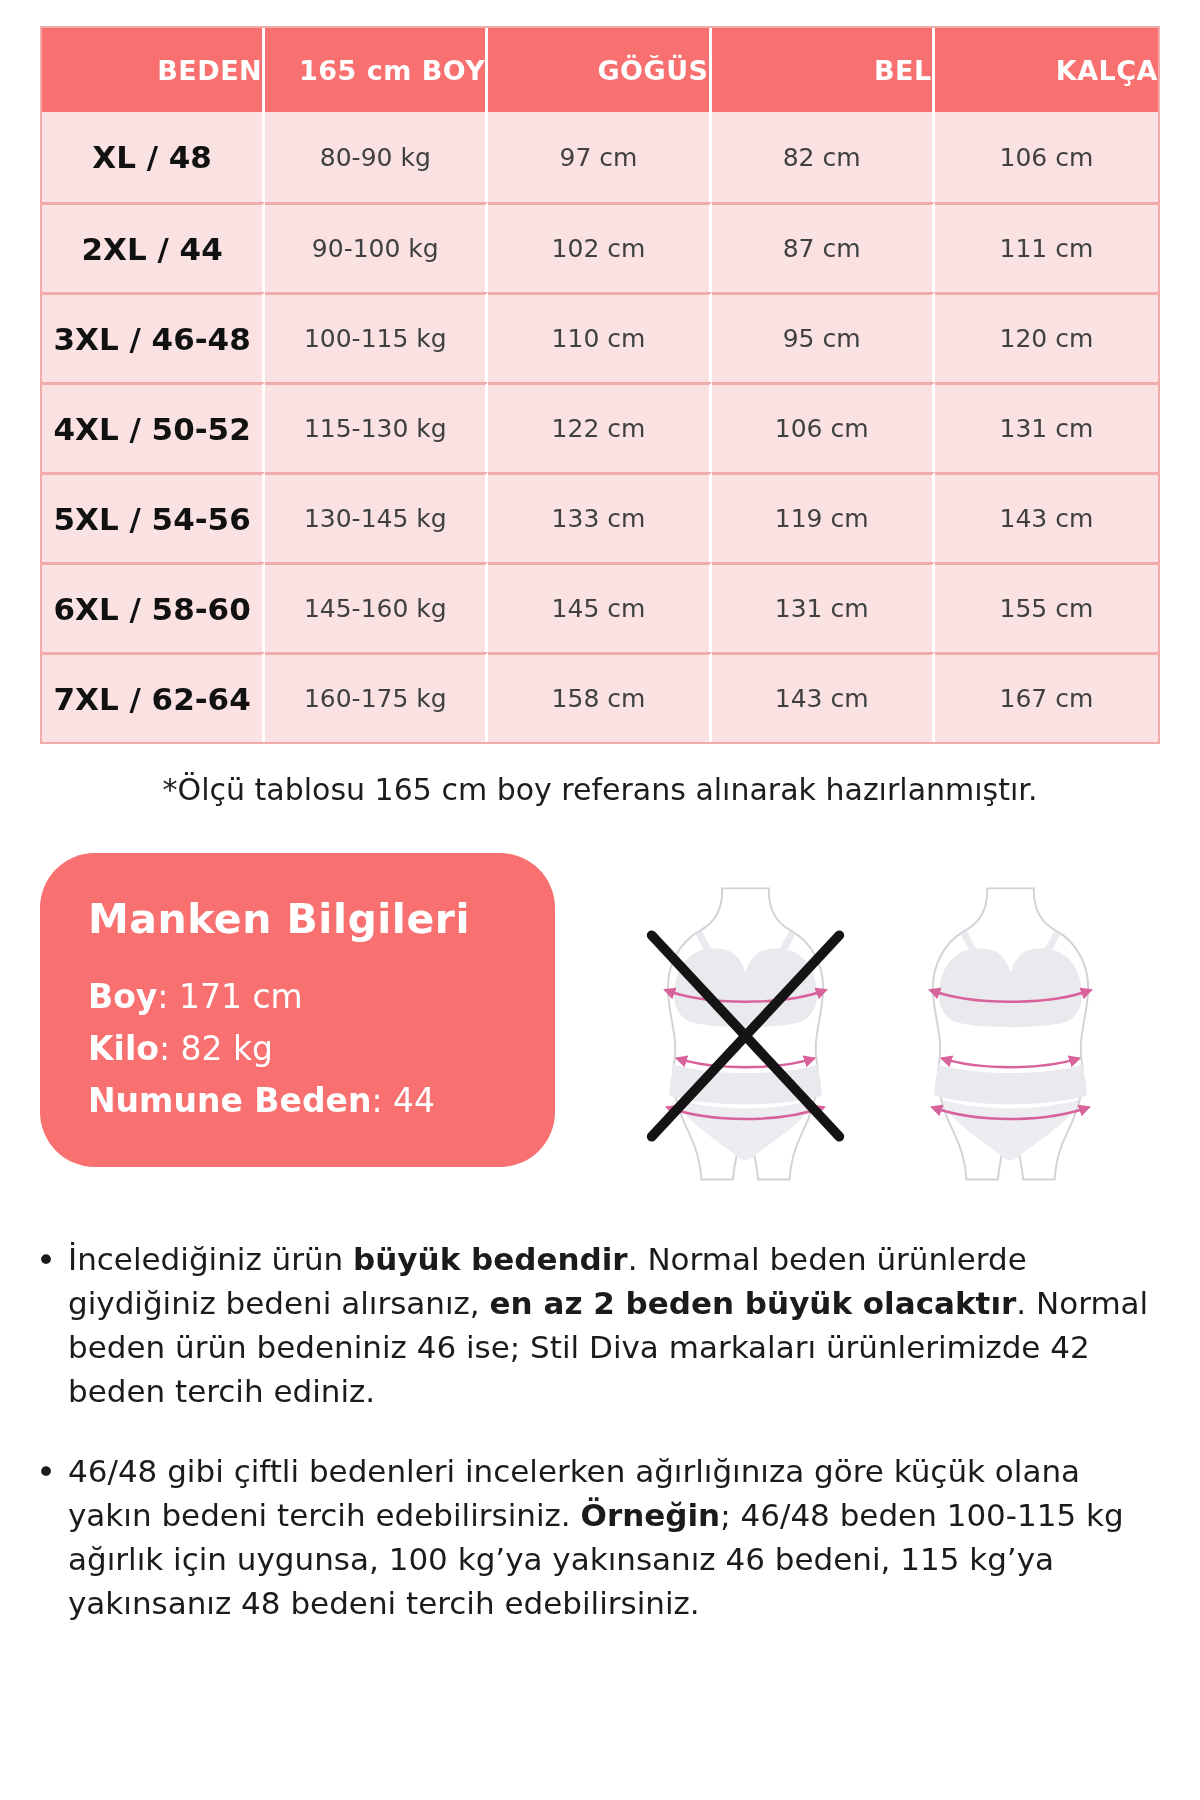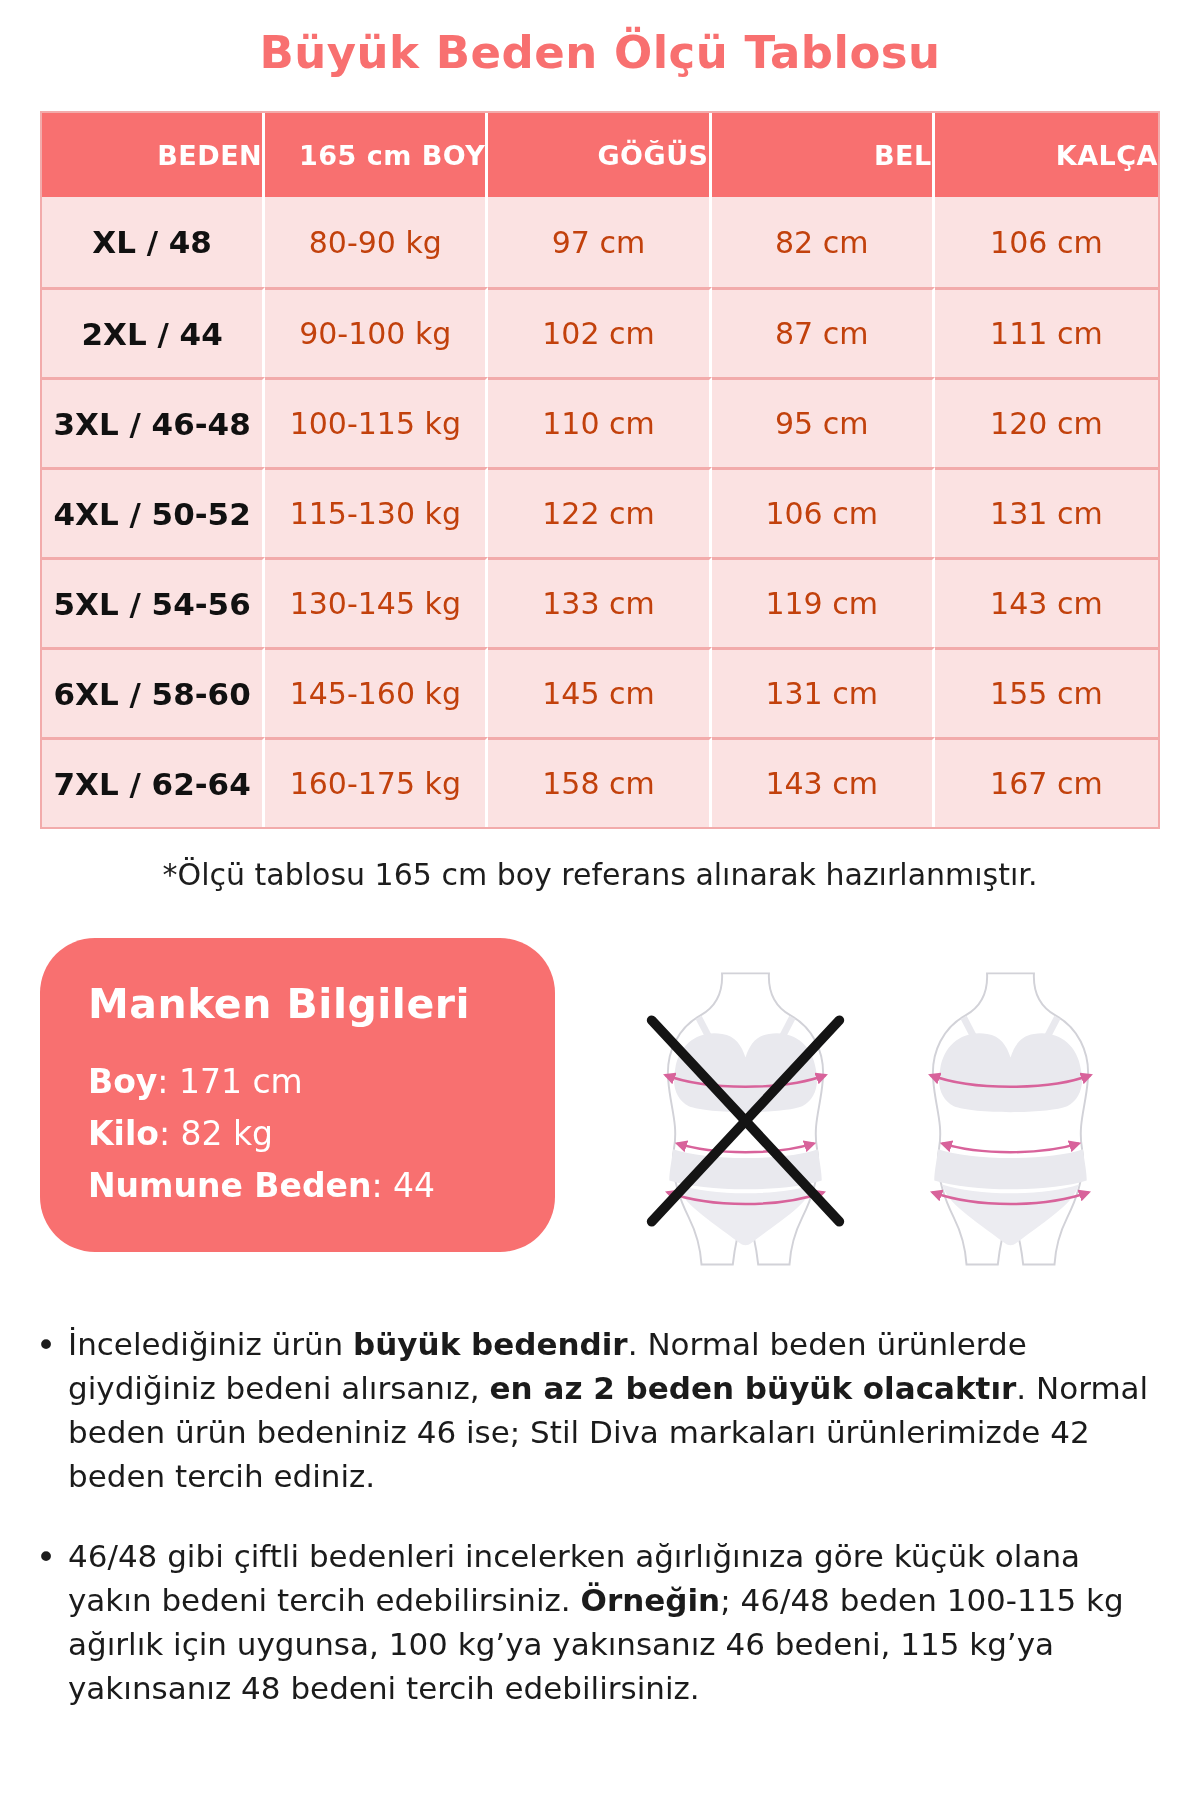--- a/index.html
+++ b/index.html
@@ -46,22 +46,22 @@
     vertical-align:middle;
     border-right:3px solid #fff;
     letter-spacing:.5px;
   }
   .size-table th:last-child{border-right:0;}
   .size-table td{
     background:var(--row-bg);
     height:90px;
     text-align:center;
     vertical-align:middle;
-    font-size:30px;
-    color:#c2410c;
+    font-size:25px;
+    color:#404040;
     border-right:3px solid #fff;
     border-top:3px solid var(--row-border);
   }
   .size-table td:last-child{border-right:0;}
   .size-table tbody tr:first-child td{border-top:0;}
   .size-table td.size-col{
     font-weight:bold;
     color:#111;
     font-size:31px;
   }
@@ -120,21 +120,20 @@
     left:6px;
     top:-1px;
     font-size:34px;
   }
 </style>
 </head>
 <body>
 
 <div class="page">
 
-  <h1 class="page-title">Büyük Beden Ölçü Tablosu</h1>
 
   <table class="size-table">
     <thead>
       <tr>
           <th>BEDEN</th>
           <th>165 cm BOY</th>
           <th>GÖĞÜS</th>
           <th>BEL</th>
           <th>KALÇA</th>
         </tr>

